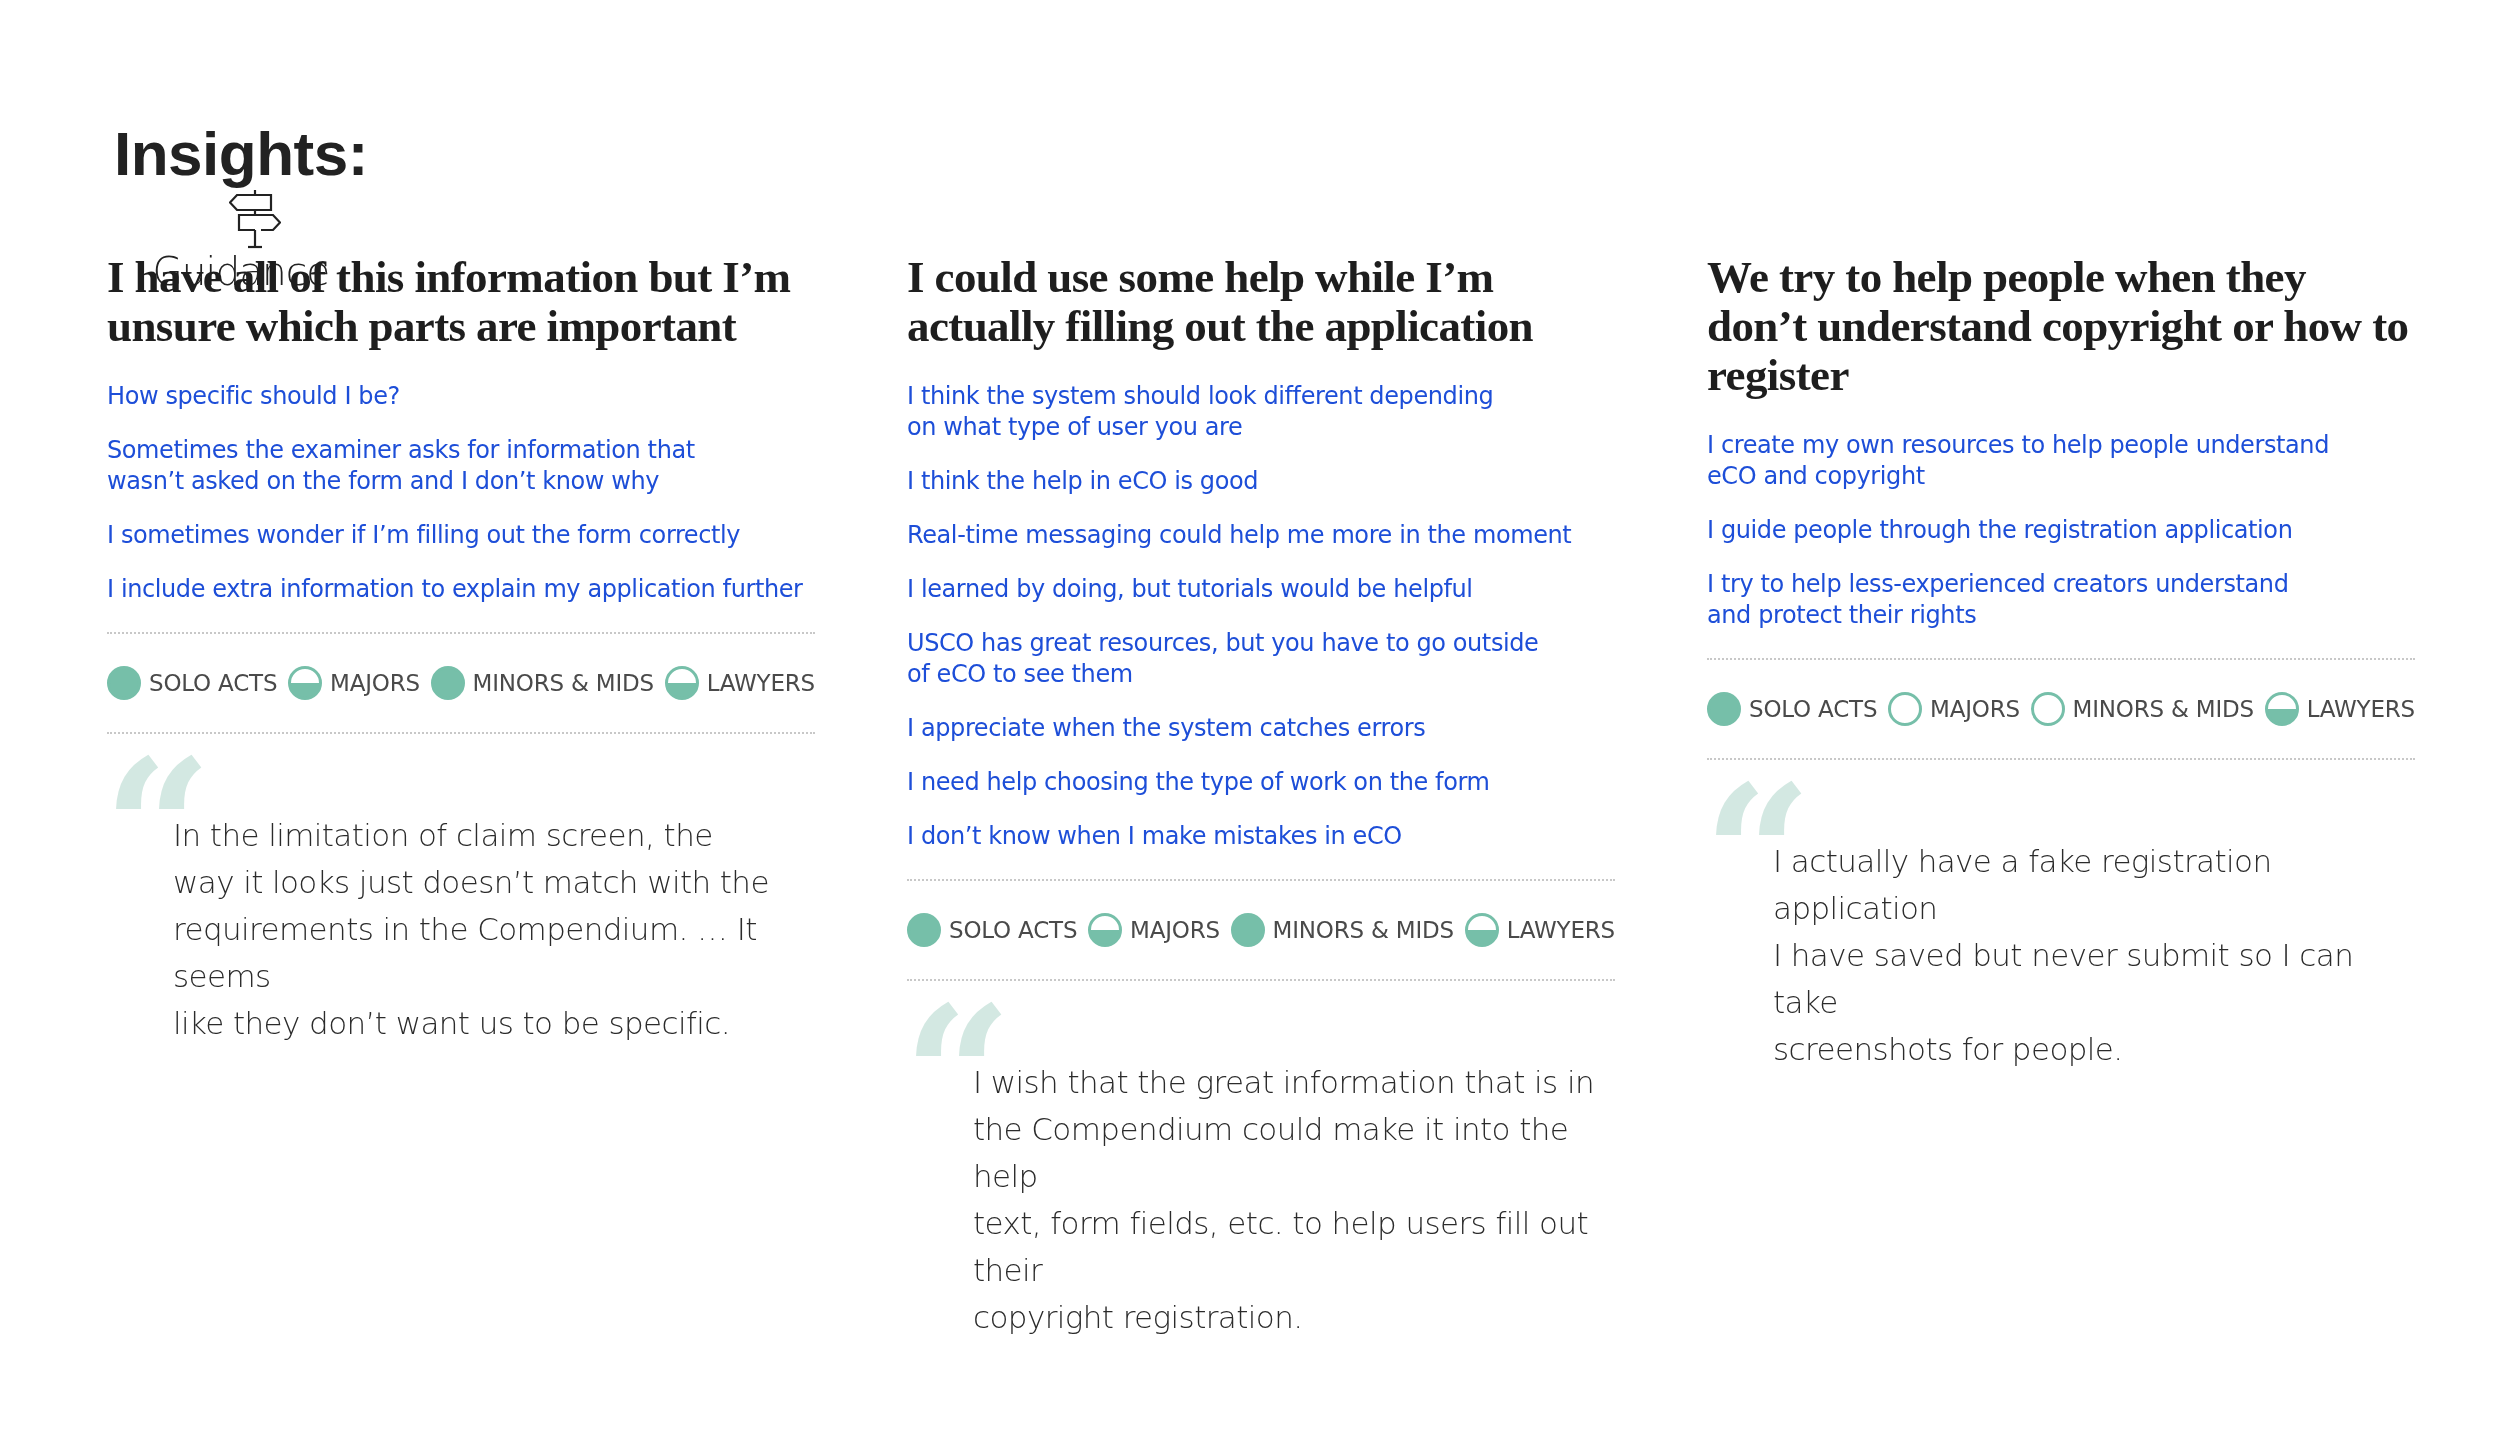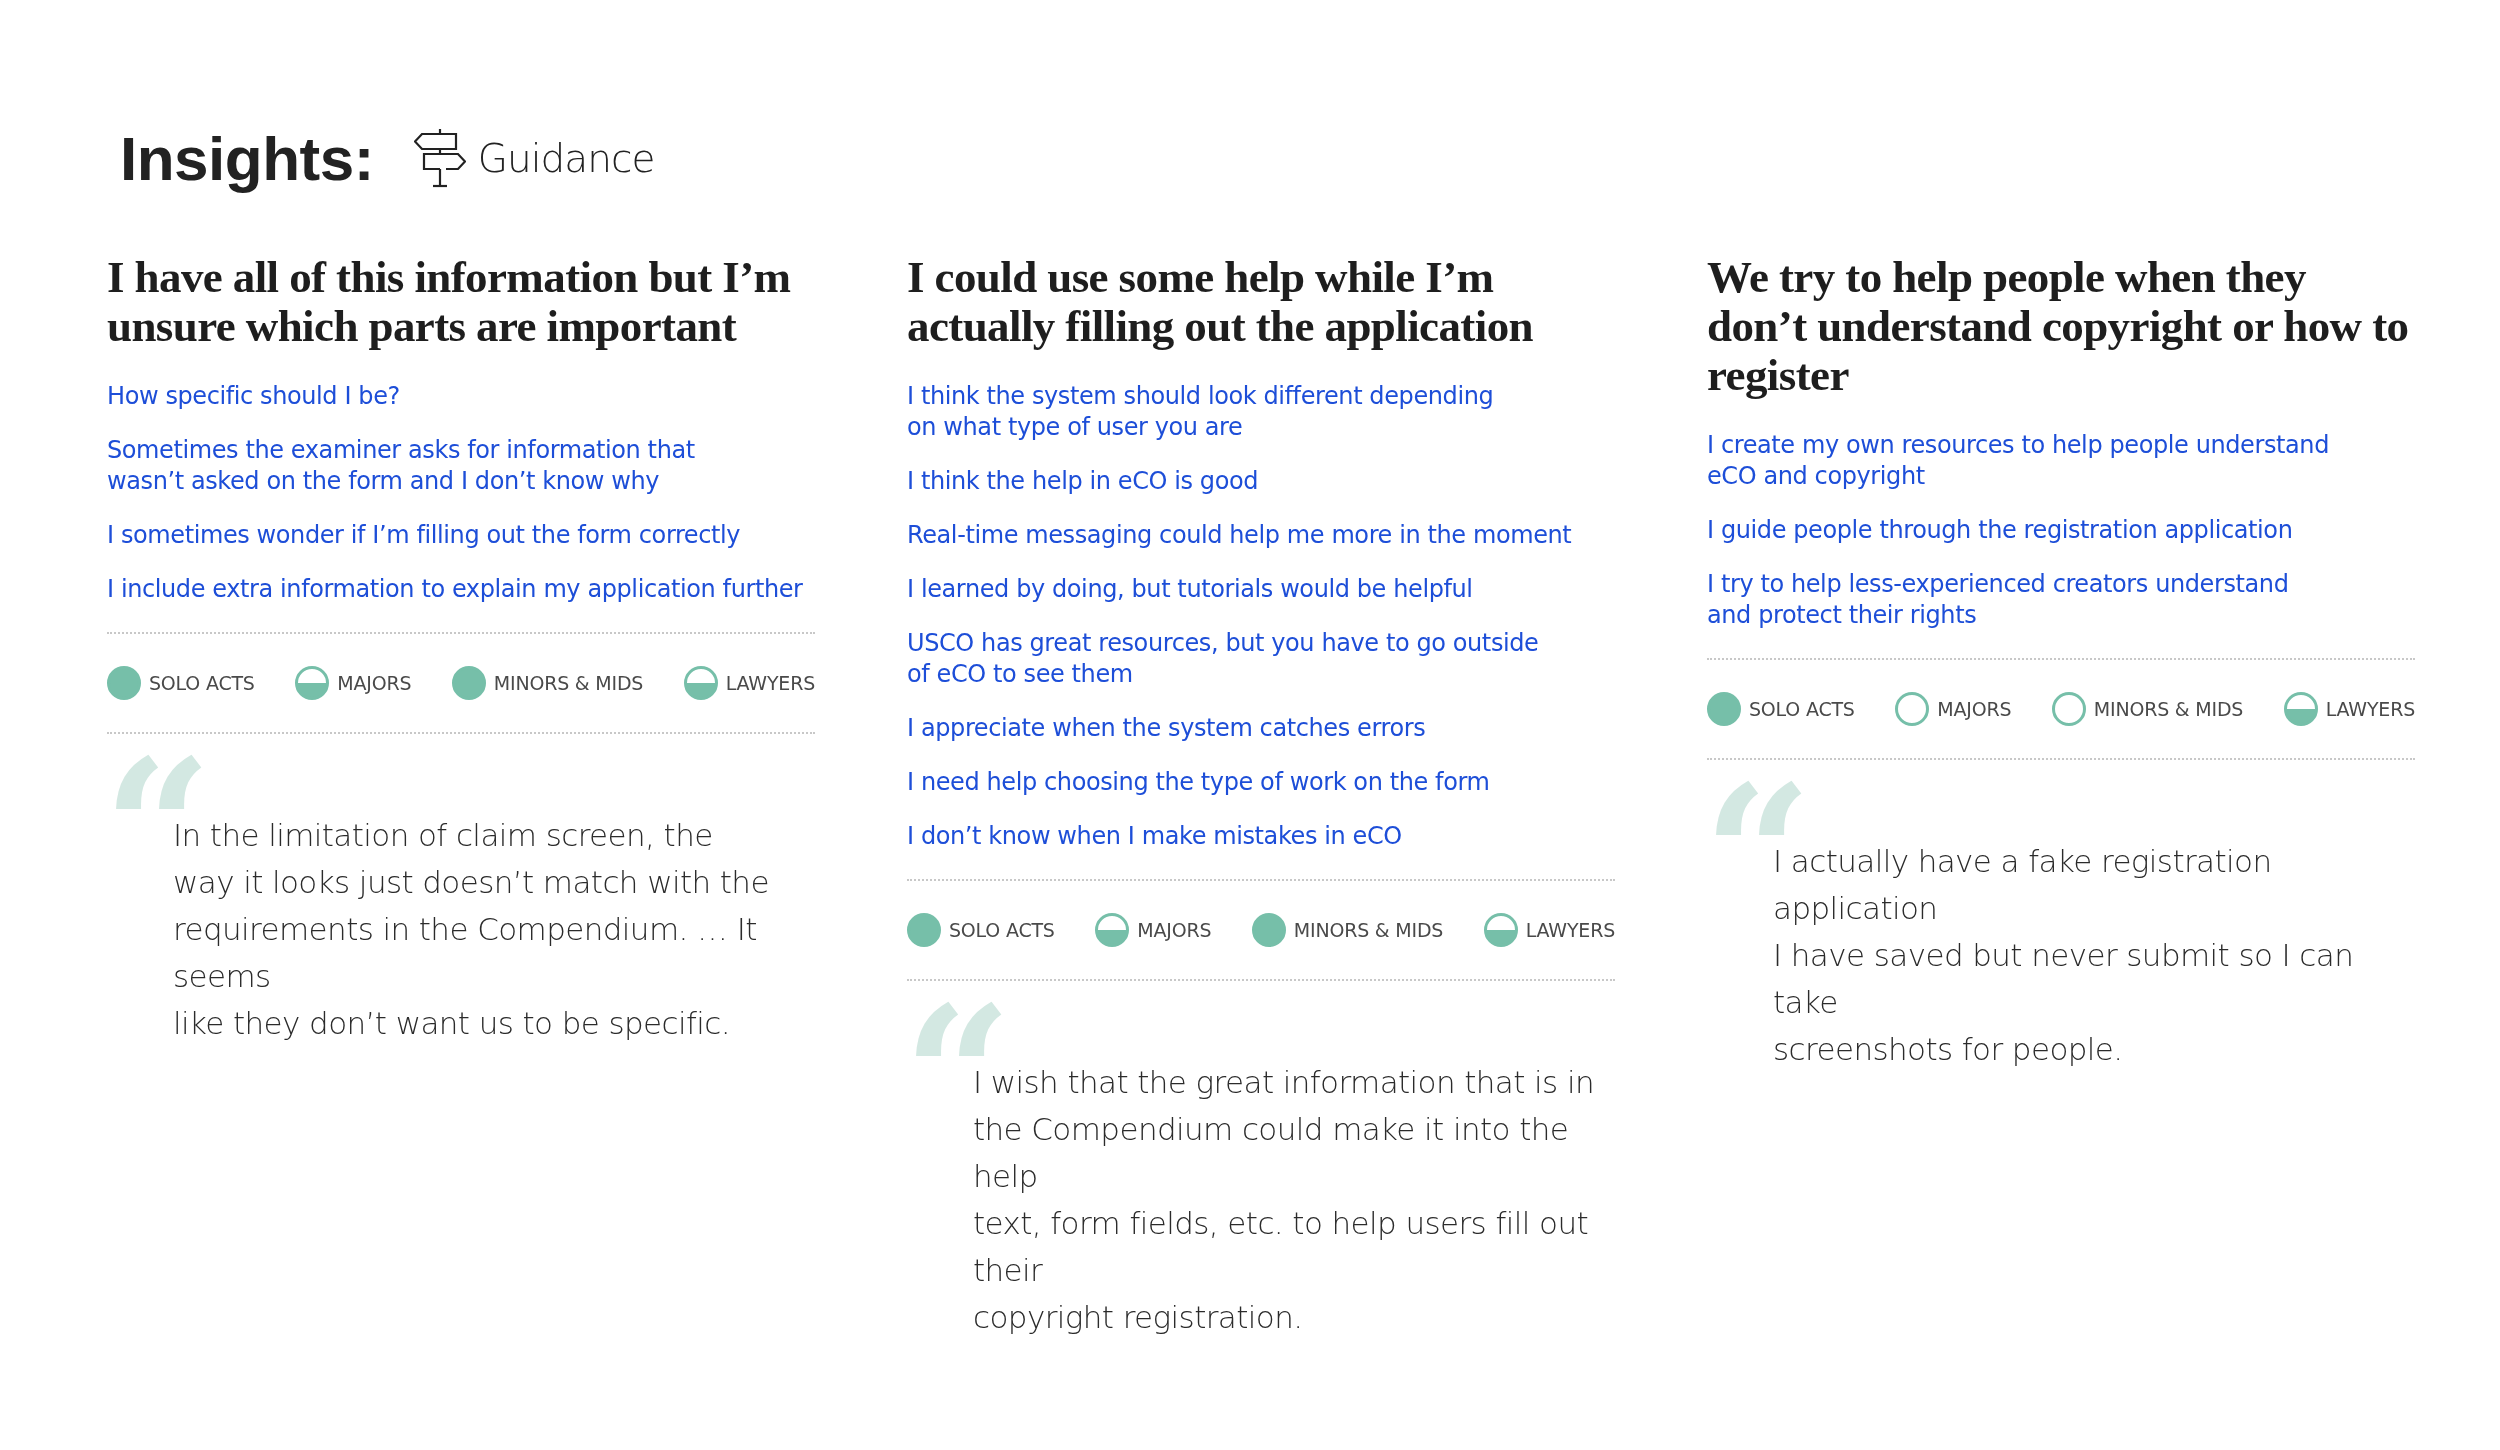--- a/index.html
+++ b/index.html
@@ -10,25 +10,26 @@
   body {
     width: 2500px;
     height: 1450px;
     position: relative;
     overflow: hidden;
     font-family: "Liberation Sans", "DejaVu Sans", sans-serif;
     color: #222222;
   }
   .page-header {
     position: absolute;
-    left: 120px;
+    left: 114px;
     top: 118px;
     height: 80px;
     display: flex;
     align-items: center;
+    flex-direction: column;
   }
   .page-title {
     font-family: "Liberation Sans", sans-serif;
     font-weight: bold;
     font-size: 62px;
     letter-spacing: -0.5px;
     color: #222222;
     margin: 0;
   }
   .signpost-icon {
@@ -104,21 +105,21 @@
     background: #76bfa9;
   }
   .legend-dot.half {
     background: linear-gradient(to bottom, #ffffff 0%, #ffffff 50%, #76bfa9 50%, #76bfa9 100%);
   }
   .legend-dot.empty {
     background: #ffffff;
   }
   .legend-label {
     font-family: "DejaVu Sans", sans-serif;
-    font-size: 19px;
+    font-size: 23px;
     color: #4a4a4a;
     text-transform: uppercase;
     letter-spacing: -0.2px;
   }
 
   .quote-block {
     position: relative;
     margin-top: 38px;
     padding-left: 66px;
     padding-top: 40px;

